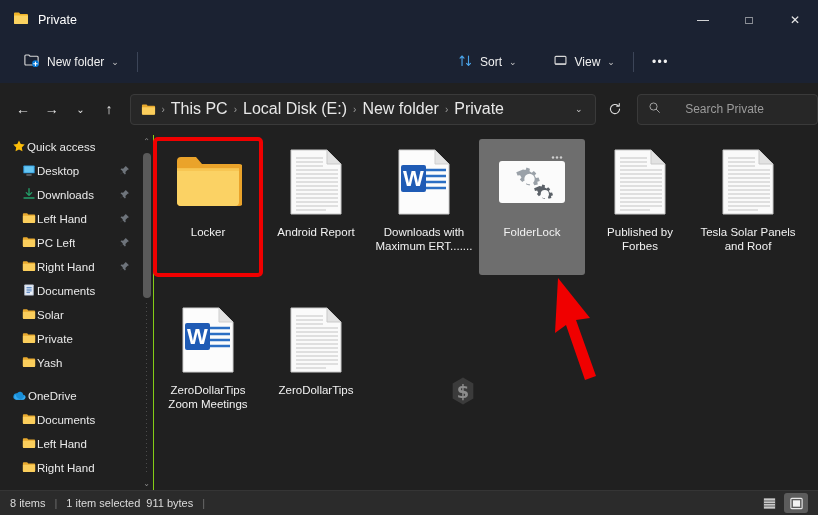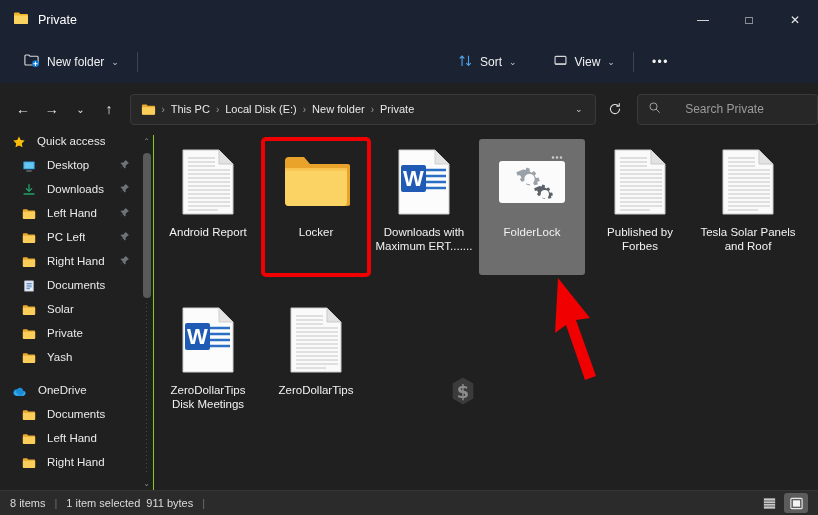--- a/index.html
+++ b/index.html
@@ -59,40 +59,40 @@
     display: flex; align-items: center; justify-content: center;
     color: #e6e6e6; font-size: 14px;
   }
   #addressbar {
     flex: 0 0 auto; width: 466px; height: 31px;
     margin-left: 7px;
     background: #272727;
     border: 1px solid #3a3a3a; border-radius: 4px;
     display: flex; align-items: center; padding: 0 5px;
   }
-  .crumb { color: #e8e8e8; font-size: 11px; padding: 3px 5px; border-radius: 3px; }
+  .crumb { color: #e8e8e8; font-size: 16px; padding: 3px 5px; border-radius: 3px; }
   .crumb-sep { color: #9a9a9a; font-size: 10px; padding: 0 1px; }
   #addr-spacer { flex: 1; }
   #searchbox {
     width: 188px; height: 31px; margin-left: 8px;
     background: #272727; border: 1px solid #3a3a3a; border-radius: 4px;
     display: flex; align-items: center; gap: 8px; padding: 0 10px;
   }
   #search-ph { color: #9b9b9b; font-size: 12px; margin-left: 16px; }
 
   
   #sidebar {
     position: absolute; top: 135px; left: 0;
     width: 140px; height: 355px;
     background: #202020;
     overflow: hidden;
   }
   .side-item {
-    height: 24px; display: flex; 
-    gap: 11px; padding-left: 18px; padding-right: 6px;
+    height: 24px; display: flex; align-items: center;
+    gap: 1px; padding-left: 18px; padding-right: 6px;
     color: #eaeaea; font-size: 11.5px;
     border-radius: 4px; margin: 0 4px;
   }
   .side-item.root { padding-left: 8px; font-weight: normal; }
   .side-label { white-space: nowrap; overflow: hidden; text-overflow: ellipsis; }
   .pin { margin-left: auto; opacity: .62; }
   .side-gap { height: 9px; }
 
   
   #side-scroll {
@@ -465,42 +465,42 @@
     <div class="arr">⌃</div>
     <div id="side-thumb"></div>
     <div id="side-dots"></div>
     <div class="arr" style="position:absolute;bottom:0;width:13px">⌄</div>
   </div>
 
   <div id="content">
 
     <div class="grid-row">
 
+      <div class="tile boxed">
+        <div class="tile-icon">
+          <svg width="68" height="62" viewBox="0 0 68 62">
+            <path d="M3 10a4 4 0 0 1 4-4h15l6 7h37a4 4 0 0 1 4 4v34a4 4 0 0 1-4 4H7a4 4 0 0 1-4-4z" fill="#eaa32a"></path>
+            <path d="M3 17.5h62V51a4 4 0 0 1-4 4H7a4 4 0 0 1-4-4z" fill="#fbd264"></path>
+            <path d="M3 17.5h62v2.5H3z" fill="#f7c653"></path>
+          </svg>
+        </div>
+        <div class="tile-label">Locker</div>
+      </div>
+
       <div class="tile">
         <div class="tile-icon">
           <svg width="56" height="68" viewBox="0 0 56 68">
             <path d="M3 2h36l14 14v50H3z" fill="#fafafa" stroke="#c9c9c9" stroke-width="1"></path>
             <path d="M39 2v14h14z" fill="#e2e2e2" stroke="#c9c9c9" stroke-width="1"></path>
             <g stroke="#c3c3c3" stroke-width="1.1">
               <path d="M8 10h27M8 14h27M8 18h27M8 22h42M8 26h42M8 30h42M8 34h42M8 38h42M8 42h42M8 46h42M8 50h42M8 54h42M8 58h42M8 62h30"></path>
             </g>
           </svg>
         </div>
         <div class="tile-label">Android Report</div>
-      </div>
-
-      <div class="tile boxed">
-        <div class="tile-icon">
-          <svg width="68" height="62" viewBox="0 0 68 62">
-            <path d="M3 10a4 4 0 0 1 4-4h15l6 7h37a4 4 0 0 1 4 4v34a4 4 0 0 1-4 4H7a4 4 0 0 1-4-4z" fill="#eaa32a"></path>
-            <path d="M3 17.5h62V51a4 4 0 0 1-4 4H7a4 4 0 0 1-4-4z" fill="#fbd264"></path>
-            <path d="M3 17.5h62v2.5H3z" fill="#f7c653"></path>
-          </svg>
-        </div>
-        <div class="tile-label">Locker</div>
       </div>
 
       <div class="tile">
         <div class="tile-icon">
           <svg width="56" height="68" viewBox="0 0 56 68">
             <path d="M3 2h36l14 14v50H3z" fill="#fcfcfc" stroke="#cfcfcf" stroke-width="1"></path>
             <path d="M39 2v14h14z" fill="#e4e4e4" stroke="#cfcfcf" stroke-width="1"></path>
             <g stroke="#2b6fc4" stroke-width="2.3">
               <path d="M30 22h20M30 28h20M30 34h20M30 40h20"></path>
             </g>
@@ -567,21 +567,21 @@
           <svg width="56" height="68" viewBox="0 0 56 68">
             <path d="M3 2h36l14 14v50H3z" fill="#fcfcfc" stroke="#cfcfcf" stroke-width="1"></path>
             <path d="M39 2v14h14z" fill="#e4e4e4" stroke="#cfcfcf" stroke-width="1"></path>
             <g stroke="#2b6fc4" stroke-width="2.3">
               <path d="M30 22h20M30 28h20M30 34h20M30 40h20"></path>
             </g>
             <rect x="5" y="17" width="25" height="27" rx="2" fill="#1f5bb5"></rect>
             <text x="17.5" y="38" font-family="Liberation Sans, sans-serif" font-size="22" font-weight="bold" fill="#fff" text-anchor="middle">W</text>
           </svg>
         </div>
-        <div class="tile-label">ZeroDollarTips Disk Meetings</div>
+        <div class="tile-label">ZeroDollarTips Zoom Meetings</div>
       </div>
 
       <div class="tile">
         <div class="tile-icon">
           <svg width="56" height="68" viewBox="0 0 56 68">
             <path d="M3 2h36l14 14v50H3z" fill="#fafafa" stroke="#c9c9c9" stroke-width="1"></path>
             <path d="M39 2v14h14z" fill="#e2e2e2" stroke="#c9c9c9" stroke-width="1"></path>
             <g stroke="#c3c3c3" stroke-width="1.1">
               <path d="M8 10h27M8 14h27M8 18h27M8 22h42M8 26h42M8 30h42M8 34h42M8 38h42M8 42h42M8 46h42M8 50h42M8 54h42M8 58h42M8 62h30"></path>
             </g>

